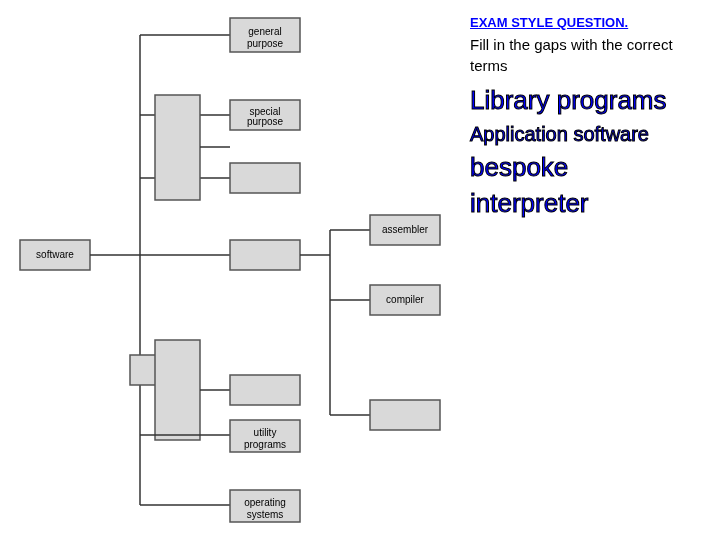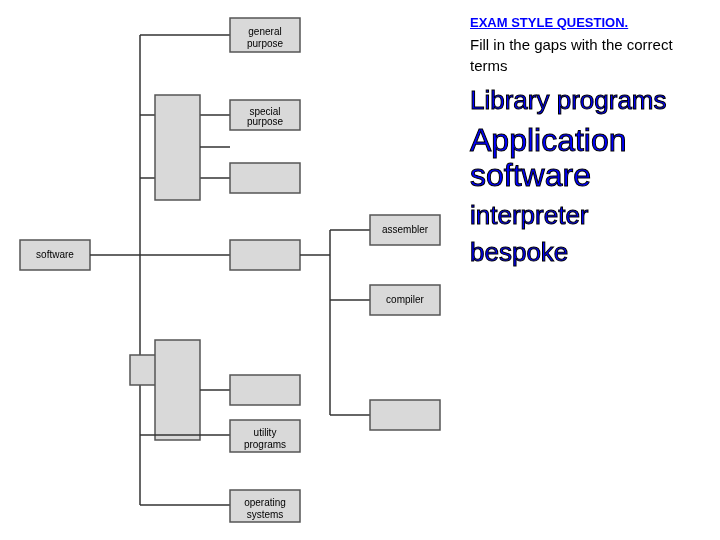--- a/index.html
+++ b/index.html
@@ -67,21 +67,21 @@
       font-size: 26px;
       color: #00f;
       -webkit-text-stroke: 1px #000;
       text-stroke: 1px #000;
       display: block;
       margin-bottom: 2px;
       line-height: 1.1;
     }
 
     .term-application {
-      font-size: 32px;
+      font-size: 20px;
     }
 
     .terms-container {
       display: flex;
       flex-direction: column;
       gap: 6px;
       margin-top: 8px;
       justify-content: flex-end;
     }
   </style>
@@ -150,16 +150,16 @@
 
 </svg>
 
 <div id="sidebar">
   <div id="exam-title">EXAM STYLE QUESTION.</div>
   <div id="exam-subtitle">Fill in the gaps with the correct terms</div>
 
   <div class="terms-container">
     <span class="term">Library programs</span>
     <span class="term term-application">Application software</span>
+    <span class="term">bespoke</span>
     <span class="term">interpreter</span>
-    <span class="term">bespoke</span>
   </div>
 </div>
 
 </body></html>

